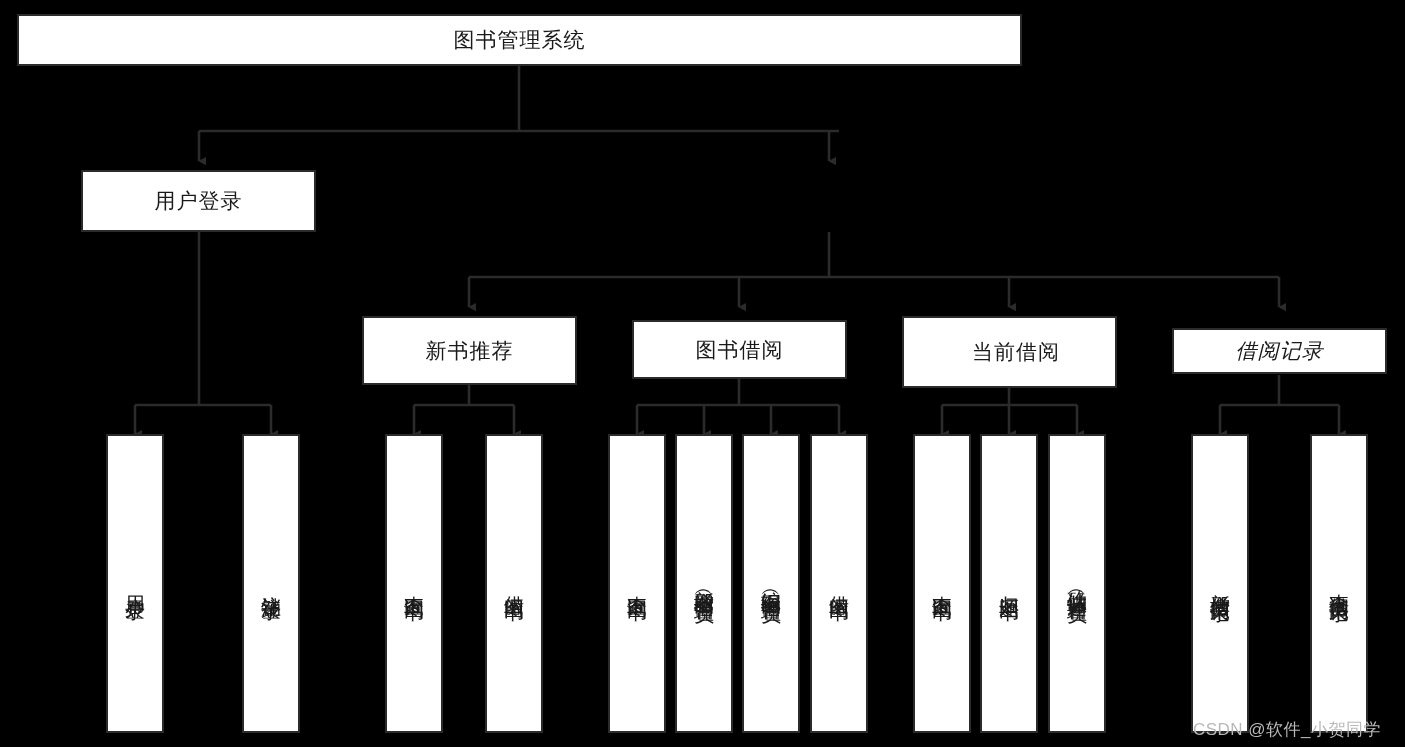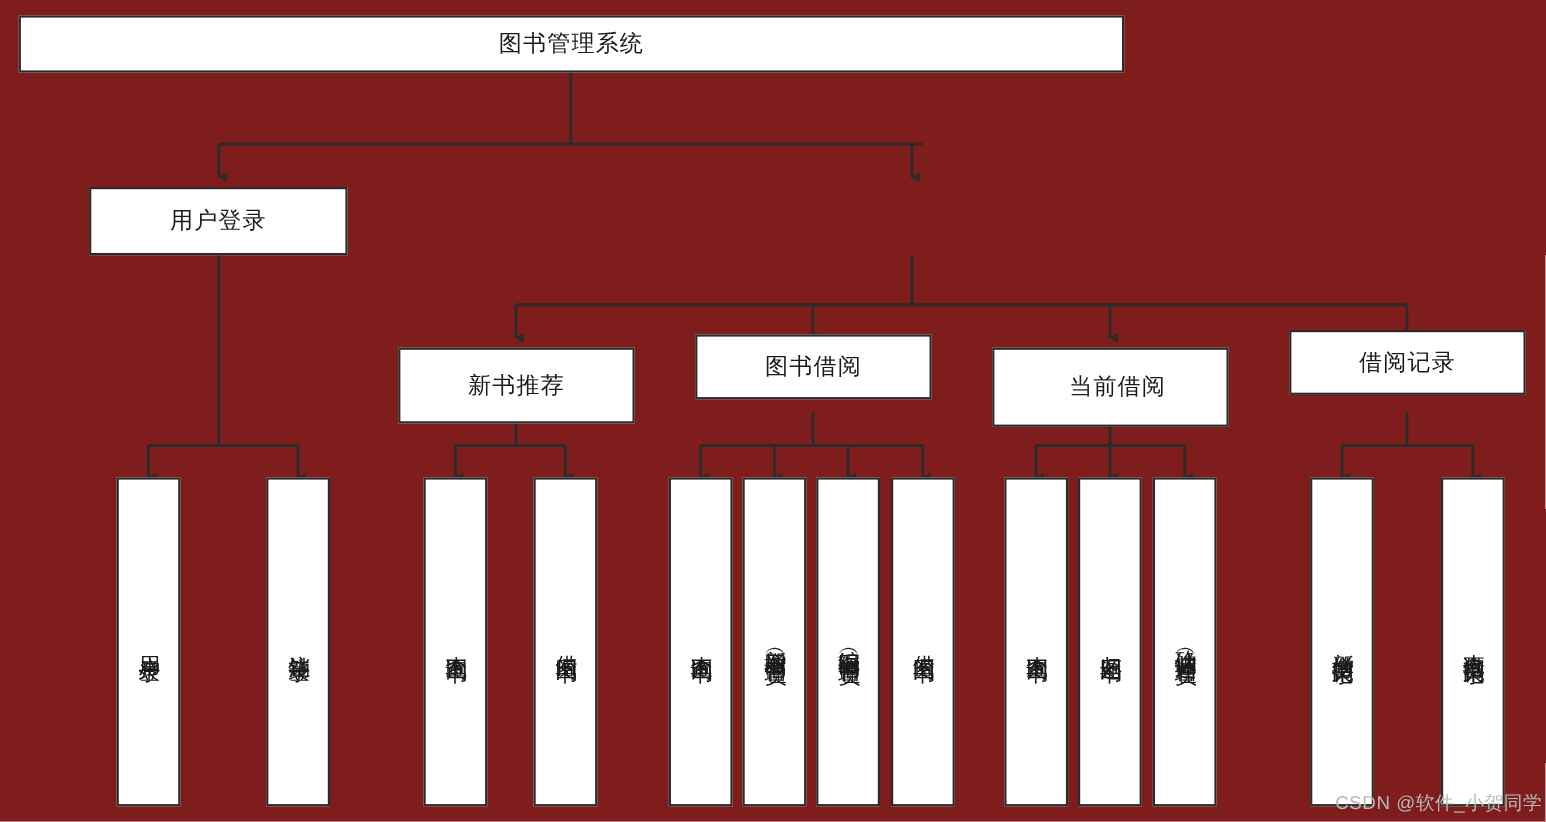--- a/index.html
+++ b/index.html
@@ -7,21 +7,21 @@
     padding: 0;
     background: #ffffff;
   }
   body {
     font-family: "Liberation Sans", "DejaVu Sans", sans-serif;
   }
   #canvas {
     position: relative;
     width: 1405px;
     height: 747px;
-    background: #7f1d1d;
+    background: #000000;
     overflow: hidden;
   }
   #wires {
     position: absolute;
     left: 0;
     top: 0;
     width: 1405px;
     height: 747px;
     pointer-events: none;
   }
@@ -53,21 +53,21 @@
     padding: 4px 0;
     text-align: center;
   }
   .node-v span {
     writing-mode: vertical-rl;
     text-orientation: upright;
     display: block;
   }
   .watermark {
     position: absolute;
-    right: 3px;
+    right: 24px;
     bottom: 6px;
     font-size: 17px;
     color: #b9b9b9;
     letter-spacing: 0.5px;
     z-index: 3;
     white-space: nowrap;
     text-align: center;
   }
 </style>
 </head>
@@ -129,27 +129,27 @@
     <span>图书管理系统</span>
   </div>
 
   <div class="node node-h" style="left:81px;top:170px;width:235px;height:62px;">
     <span>用户登录</span>
   </div>
 
   <div class="node node-h" style="left:362px;top:316px;width:215px;height:69px;">
     <span>新书推荐</span>
   </div>
-  <div class="node node-h" style="left:632px;top:304px;width:215px;height:59px;">
+  <div class="node node-h" style="left:632px;top:320px;width:215px;height:59px;">
     <span>图书借阅</span>
   </div>
   <div class="node node-h" style="left:902px;top:316px;width:215px;height:72px;padding-left:13px;">
     <span>当前借阅</span>
   </div>
-  <div class="node node-h" style="left:1172px;top:300px;width:215px;height:59px;">
+  <div class="node node-h" style="left:1172px;top:328px;width:215px;height:46px;font-style:italic;">
     <span>借阅记录</span>
   </div>
 
   <div class="node node-v" style="left:106px;top:434px;width:58px;height:299px;">
     <span>用户登录</span>
   </div>
   <div class="node node-v" style="left:242px;top:434px;width:58px;height:299px;">
     <span>注销登录</span>
   </div>
 

